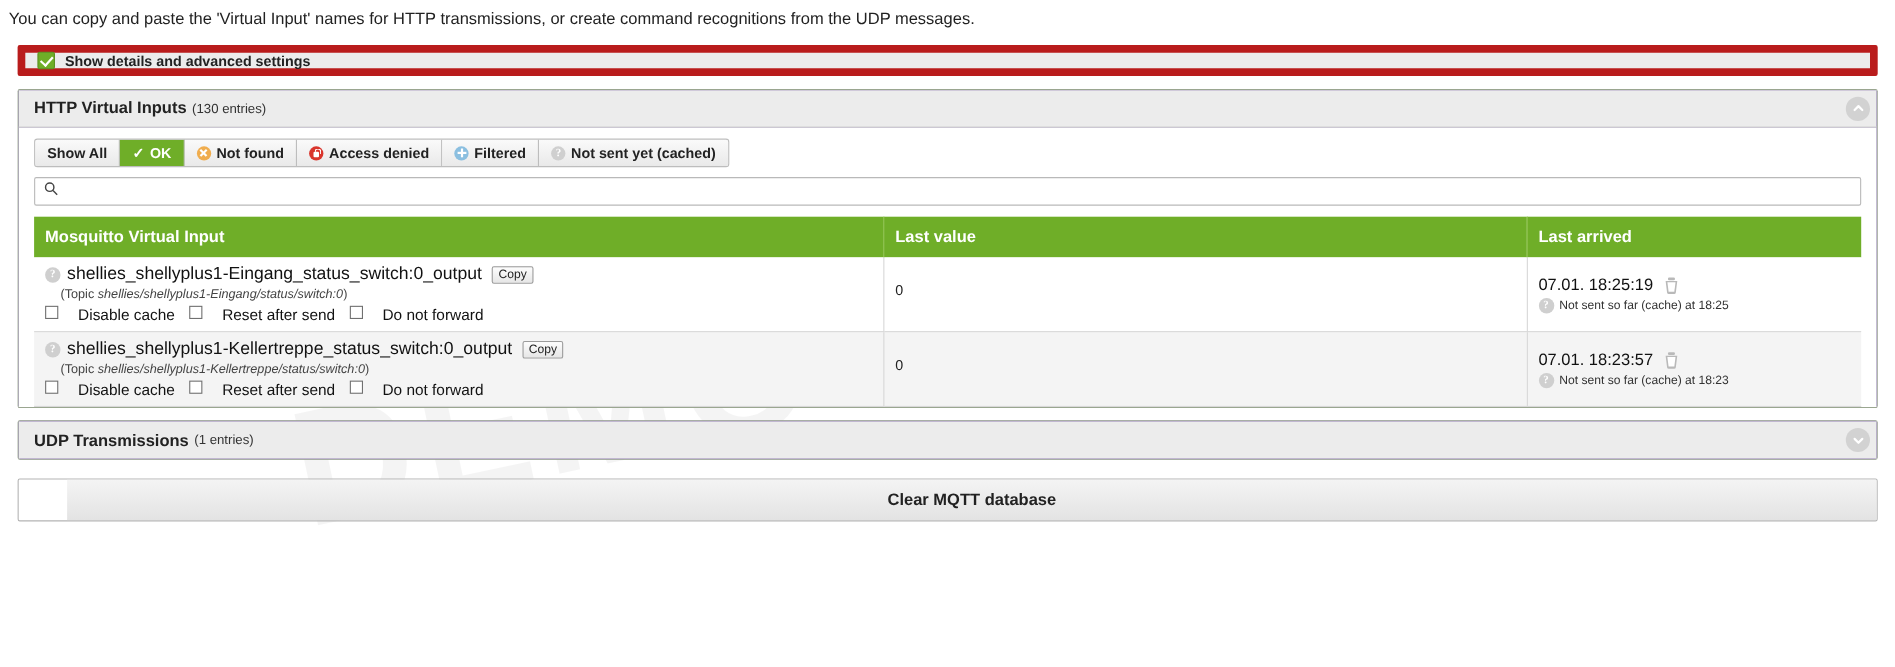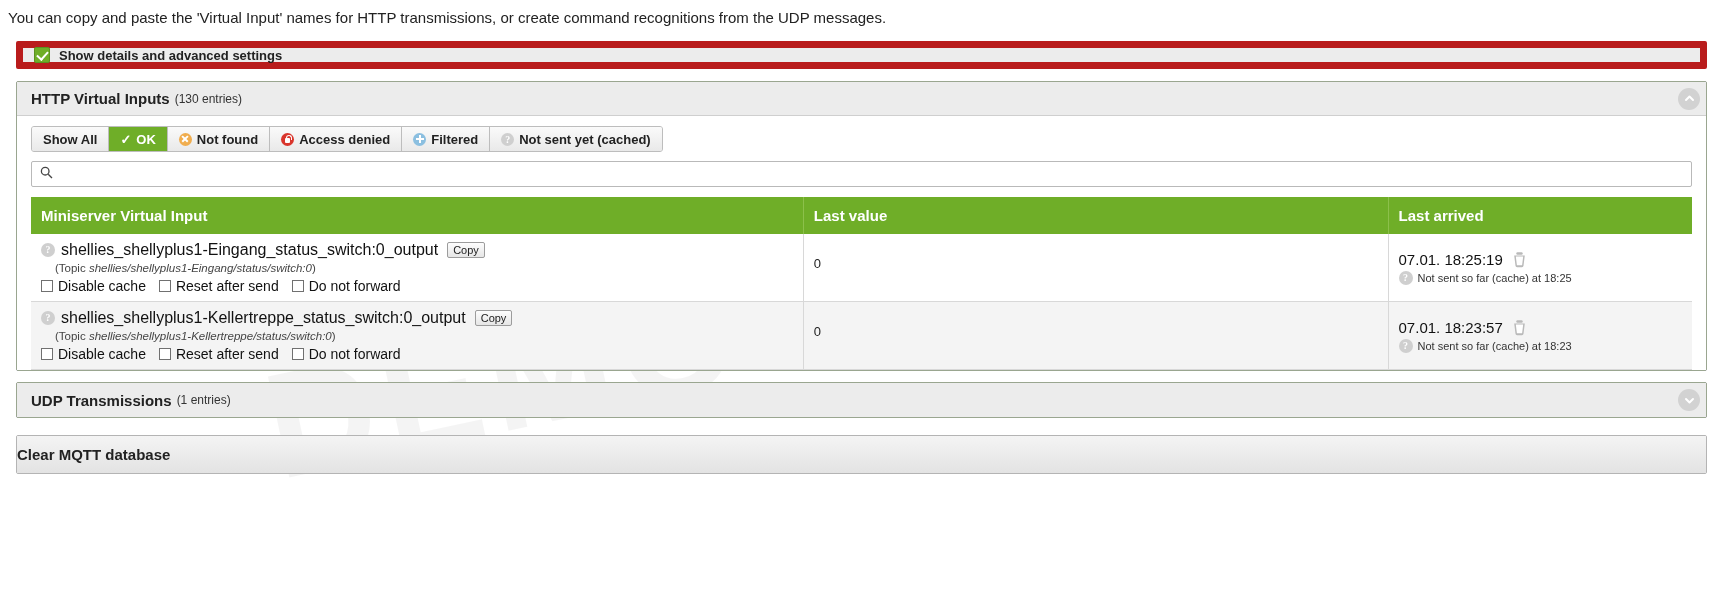--- a/index.html
+++ b/index.html
@@ -237,21 +237,21 @@
   }
   .vi-topic i { font-style: italic; }
   .vi-opts {
     margin-top: 4px;
     display: flex;
     align-items: center;
     gap: 13px;
     font-size: 14px;
     color:#111;
   }
-  .vi-opts label { display:flex; align-items:center; gap:5px; }
+  .vi-opts label { display:flex; gap:18px; }
   .chk-empty {
     width: 12px; height: 12px;
     border: 1px solid #707070;
     background: #fff;
     display:inline-block;
     flex: 0 0 auto;
   }
   .lastval { font-size: 14px; padding-top: 22px !important; }
 
   .arrived-line { display: flex; align-items: center; gap: 8px; }
@@ -276,25 +276,27 @@
   .actions {
     display: flex;
     margin: 17px 16px 0 16px;
     border: 1px solid #b4b4b4;
     border-radius: 2px;
     overflow: hidden;
   }
   .action-btn {
     flex: 1 1 50%;
     background: linear-gradient(#f4f4f4,#e3e3e3);
+    text-align: center;
     font-size: 15px;
     font-weight: 700;
     color: #222;
     padding: 10px 0;
     border-right: 1px solid #b4b4b4;
+    margin-left: 44px;
   }
   .action-btn:last-child { border-right: none; }
 
   
   .status {
     text-align: center;
     font-size: 11.5px;
     color: #4f9a1e;
     margin-top: 9px;
   }
@@ -371,21 +373,21 @@
 
         
         <table class="vi">
           <colgroup>
             <col style="width:46.5%">
               <col style="width:35.2%">
               <col style="width:18.3%">
           </colgroup>
           <thead>
             <tr>
-              <th>Miniserver Virtual Input</th>
+              <th>Mosquitto Virtual Input</th>
               <th>Last value</th>
               <th>Last arrived</th>
             </tr>
           </thead>
           <tbody>
 
             <tr>
               <td>
                 <div class="vi-name-line">
                   <span class="help-icon">?</span>

